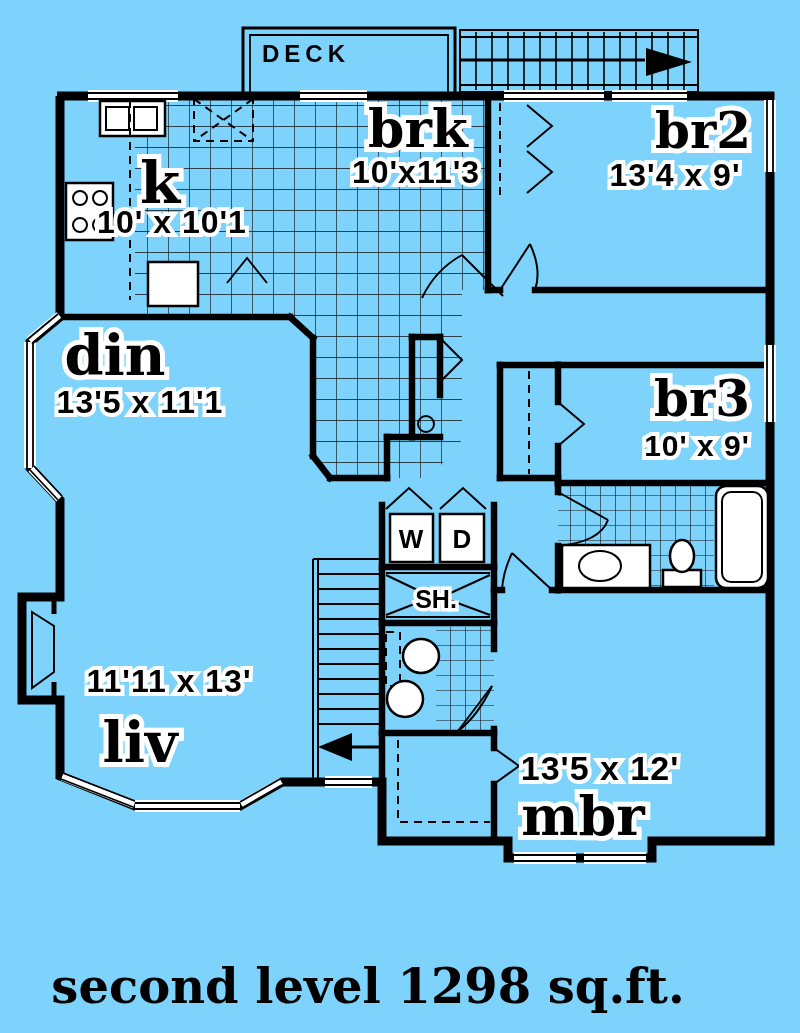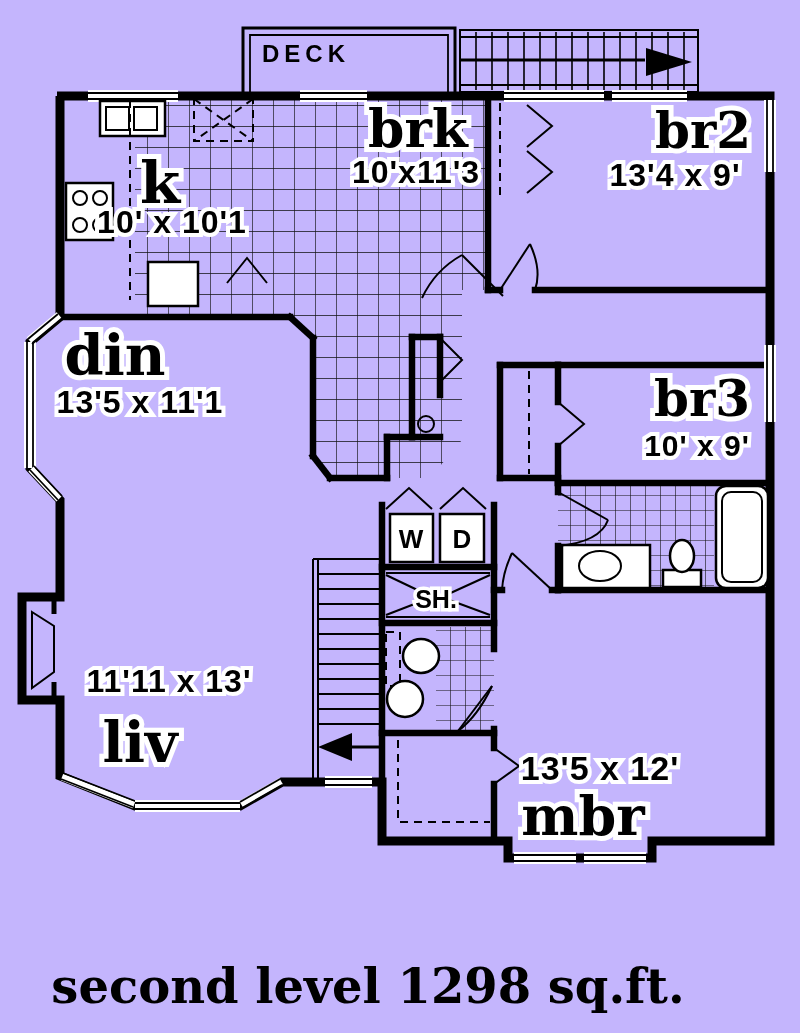--- a/index.html
+++ b/index.html
@@ -1,16 +1,16 @@
 <!DOCTYPE html>
 <html><head>
 <meta charset="utf-8">
 <style>
   html,body{margin:0;padding:0;background:#fff;}
-  .page{position:relative;width:800px;height:1033px;background:#c4b5fd;overflow:hidden;
+  .page{position:relative;width:800px;height:1033px;background:#7dd3fc;overflow:hidden;
         font-family:"Liberation Sans",sans-serif;}
   svg{position:absolute;left:0;top:0;}
   .wallx{stroke:#000;stroke-width:9;fill:none;stroke-linecap:square;}
   .wall{stroke:#000;stroke-width:6.5;fill:none;stroke-linecap:square;}
   .thin{stroke:#000;stroke-width:2;fill:none;}
   .fix{stroke:#000;stroke-width:2.5;fill:#fff;}
   .dash{stroke:#000;stroke-width:2;fill:none;stroke-dasharray:8 6;}
   .winline{stroke:#000;stroke-width:1.8;fill:none;}
   .winmask{fill:#fff;}
   .room-label{font-family:"DejaVu Serif",serif;font-weight:bold;fill:#000;

